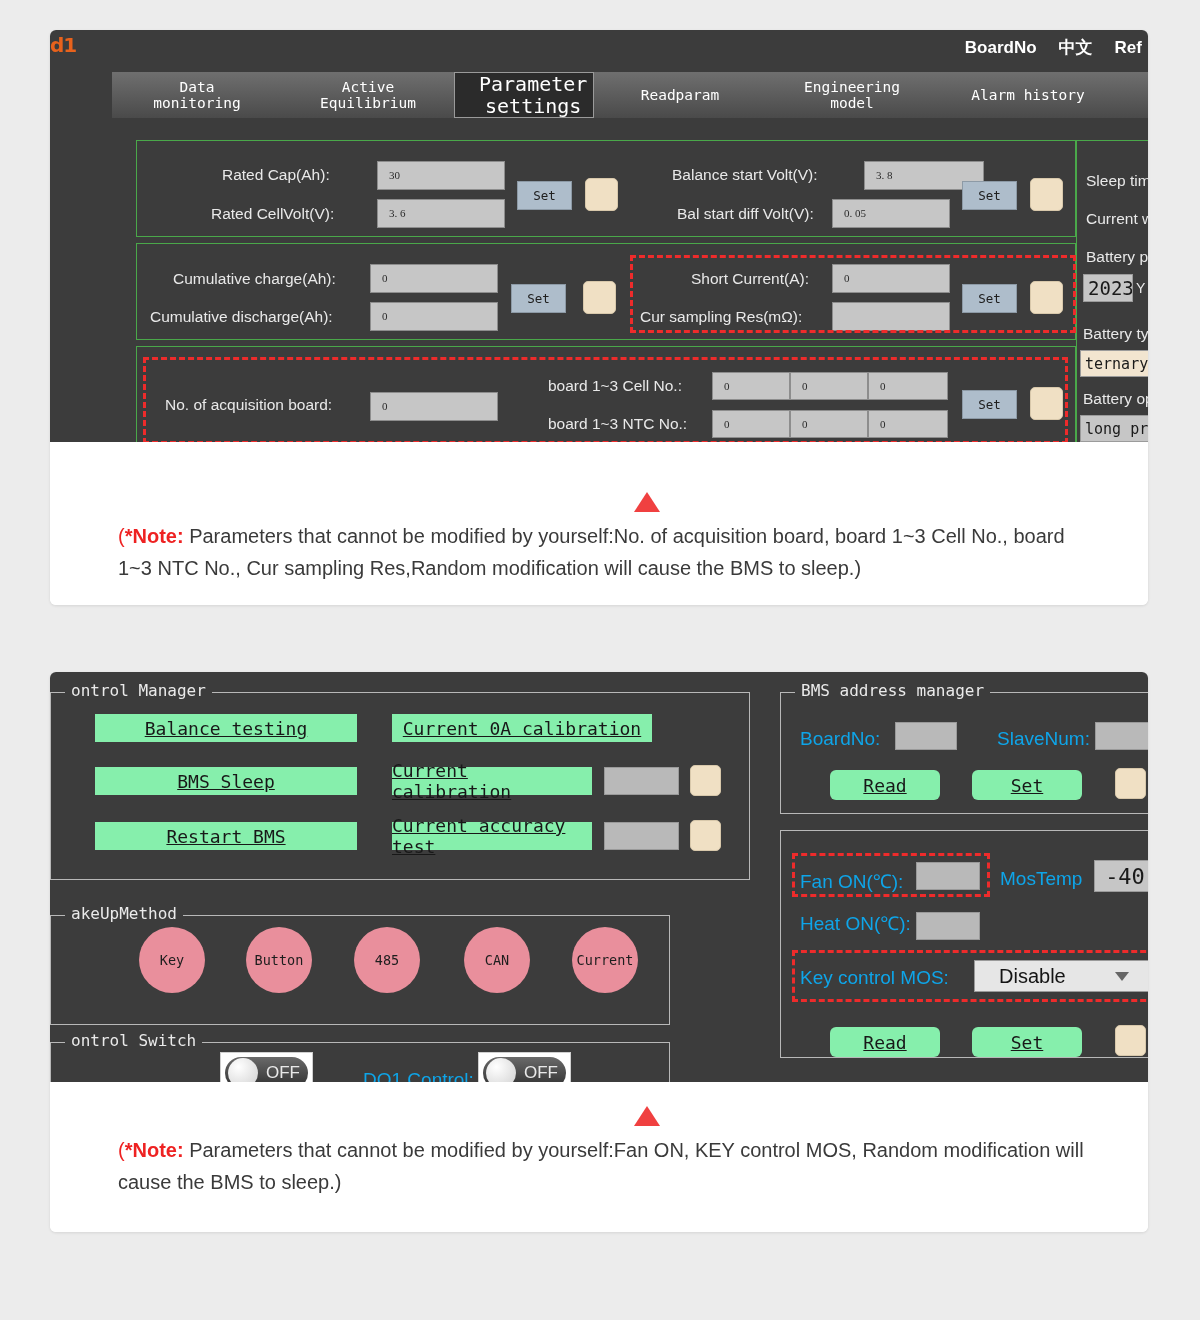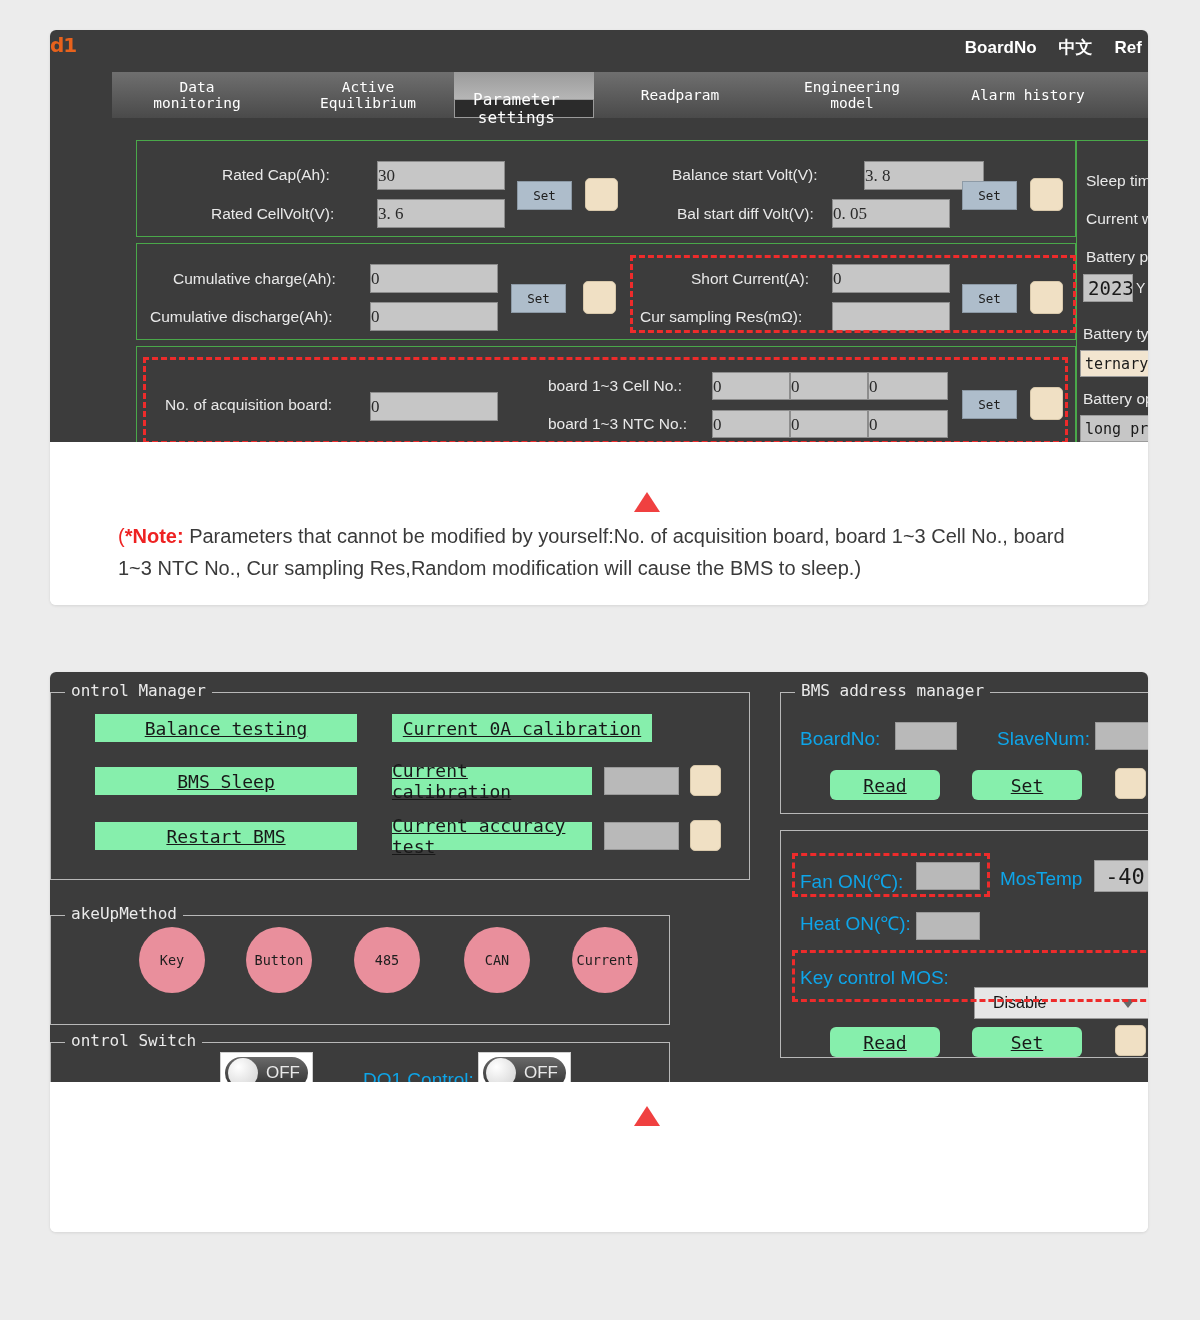--- a/index.html
+++ b/index.html
@@ -67,22 +67,22 @@
   .gbox{position:absolute;border:1.5px solid #4aa84a;box-sizing:border-box;}
 
   .lbl{
     color:#e9e9e9;font-size:15.5px;
     font-family:"Liberation Sans",sans-serif;
     white-space:nowrap;
   }
   .fld{
     background:#c6c6c6;border:1px solid #8d8d8d;
     box-sizing:border-box;
-    color:#2a2a2a;font-size:17px;
-    padding:0 0;line-height:1;
+    color:#2a2a2a;font-size:11px;
+    padding:0 11px;line-height:1;
     display:flex;align-items:center;
     font-family:"Liberation Serif",serif;
     overflow:hidden;
   }
   .setbtn{
     background:#aebdcb;border:1px solid #8d9aa6;
     color:#202020;
     font-family:"DejaVu Sans Mono","Liberation Mono",monospace;
     font-size:12.5px;
     display:flex;align-items:center;justify-content:center;
@@ -158,21 +158,21 @@
     background:#e98f9c;border-radius:50%;
     display:flex;align-items:center;justify-content:center;
     color:#1d1d1d;
     font-family:"DejaVu Sans Mono","Liberation Mono",monospace;
     font-size:13.5px;
   }
   .lbl2{color:#0ea5e9;font-size:19px;white-space:nowrap;}
   .sel{
     background:#e6e6e6;border:1px solid #9a9a9a;box-sizing:border-box;
     display:flex;align-items:center;justify-content:space-between;
-    padding:0 18px;color:#141414;font-size:16px;margin-top:27px;
+    padding:0 24px;color:#141414;font-size:20px;
   }
   .chev{
     width:0;height:0;
     border-left:7px solid transparent;
     border-right:7px solid transparent;
     border-top:9px solid #3b3b3b;
     opacity:.75;
   }
   .toggle{
     background:#ffffff;border:1px solid #cfcfcf;
@@ -371,16 +371,19 @@
       </div>
       <div class="dashed" style="left:752px;top:278px;width:372px;height:52px;"></div>
 
       <div class="cyanbtn r" style="position:absolute;left:790px;top:355px;width:110px;height:30px;">Read</div>
       <div class="cyanbtn r" style="position:absolute;left:932px;top:355px;width:110px;height:30px;">Set</div>
       <div class="lamp" style="position:absolute;left:1075px;top:353px;width:31px;height:31px;"></div>
     </div>
 
     <div class="note" style="top:410px;height:150px;">
       <div class="tri" style="left:584px;top:24px;"></div>
+      <div class="notetext" style="padding-top:52px;">
+        <span class="par">(</span><span class="nb">*</span><span class="nb">Note:</span><span> Parameters that cannot be modified by yourself:Fan ON, KEY control MOS, Random modification will cause the BMS to sleep.)</span>
+      </div>
     </div>
   </div>
 
 </div>
 
 </body></html>

